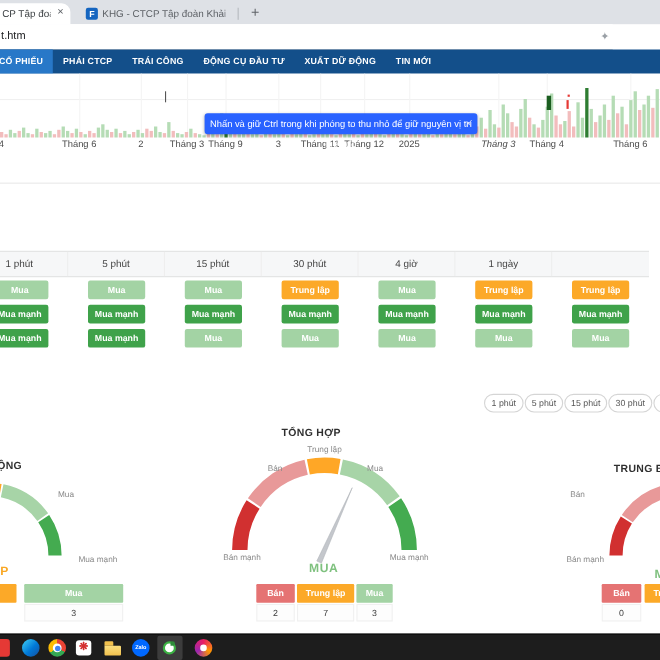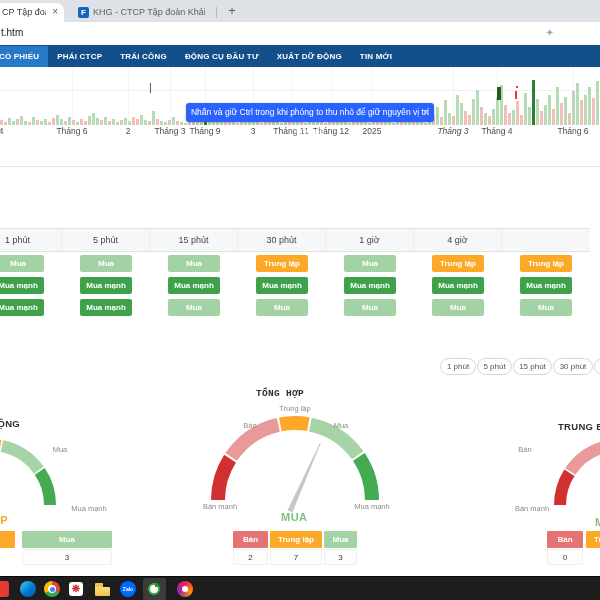--- a/index.html
+++ b/index.html
@@ -288,22 +288,22 @@
     <span class="x">×</span>
   </div>
 </div>
 
 <div id="sigtable">
     <div class="hrow">
       <div class="hcell">1 phút</div>
       <div class="hcell">5 phút</div>
       <div class="hcell">15 phút</div>
       <div class="hcell">30 phút</div>
-      <div class="hcell">1 giờ</div>
       <div class="hcell">4 giờ</div>
+      <div class="hcell">1 ngày</div>
     </div>
     <div class="brow">
       <div class="bcell"><span class="badge buy">Mua</span></div>
       <div class="bcell"><span class="badge buy">Mua</span></div>
       <div class="bcell"><span class="badge buy">Mua</span></div>
       <div class="bcell"><span class="badge neutral">Trung lập</span></div>
       <div class="bcell"><span class="badge buy">Mua</span></div>
       <div class="bcell"><span class="badge neutral">Trung lập</span></div>
       <div class="bcell"><span class="badge neutral">Trung lập</span></div>
     </div>
@@ -348,21 +348,21 @@
       <path d="M311.75 32.69 A84 84 0 0 1 363.39 66.22 L351.99 74.35 A70 70 0 0 0 308.96 46.41 Z" fill="#a7d4a7"></path>
       <path d="M364.64 68.03 A84 84 0 0 1 379.00 115.00 L365.00 115.00 A70 70 0 0 0 353.03 75.86 Z" fill="#44ab50"></path>
       <polygon points="320.21767187069963,58.36018162615875 292.22031483566843,126.89803977078554 288.0180057305124,125.02705121263688" fill="#c4c7cc" stroke="#aeb2b8" stroke-width="0.5"></polygon>
       <path d="M554.00 120.00 A66 66 0 0 1 564.34 84.54 L574.46 90.99 A54 54 0 0 0 566.00 120.00 Z" fill="#d13030"></path>
       <path d="M565.28 83.09 A66 66 0 0 1 605.71 55.56 L608.31 67.28 A54 54 0 0 0 575.23 89.80 Z" fill="#e89999"></path>
       <path d="M607.41 55.21 A66 66 0 0 1 631.46 55.00 L629.38 66.82 A54 54 0 0 0 609.70 66.99 Z" fill="#ffa726"></path>
       <path d="M633.16 55.32 A66 66 0 0 1 673.73 81.67 L663.96 88.64 A54 54 0 0 0 630.77 67.08 Z" fill="#a7d4a7"></path>
       <path d="M674.72 83.09 A66 66 0 0 1 686.00 120.00 L674.00 120.00 A54 54 0 0 0 664.77 89.80 Z" fill="#44ab50"></path>
     </svg>
 
-  <div class="g-title" style="left:256px;top:3px;font-family:Liberation Mono, monospace;">TỔNG HỢP</div>
+  <div class="g-title" style="left:256px;top:3px;">TỔNG HỢP</div>
   <div class="g-lab" style="left:295px;top:19px;">Trung lập</div>
   <div class="g-lab" style="left:250px;top:36px;">Bán</div>
   <div class="g-lab" style="left:341px;top:36px;">Mua</div>
   <div class="g-lab" style="left:220px;top:117px;">Bán mạnh</div>
   <div class="g-lab" style="left:372px;top:117px;">Mua mạnh</div>
   <div class="g-verdict" style="left:281px;top:126px;color:#7fc17f;">MUA</div>
   <div class="vt-cell c-ban" style="left:233px;top:146px;width:35px;">Bán</div>
   <div class="vt-cell c-tl" style="left:270px;top:146px;width:52px;">Trung lập</div>
   <div class="vt-cell c-mua" style="left:324px;top:146px;width:33px;">Mua</div>
   <div class="vt-val" style="left:233px;top:164px;width:35px;">2</div>

